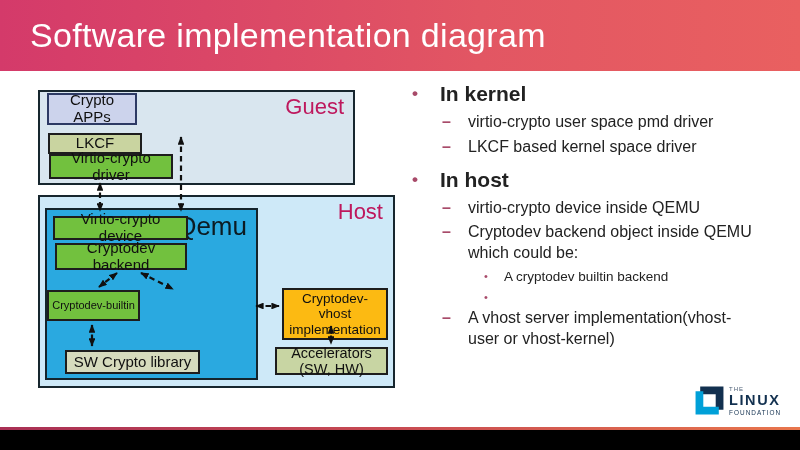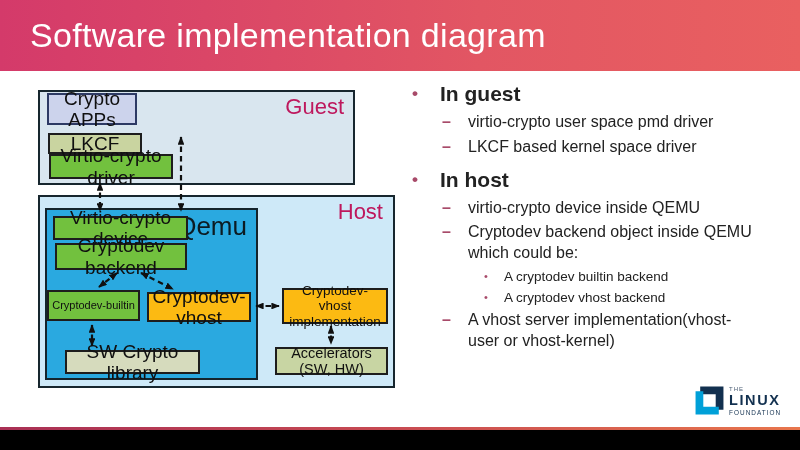--- a/index.html
+++ b/index.html
@@ -19,35 +19,35 @@
   .host{left:38px;top:195px;width:357px;height:193px;background:#cee9f8;}
   .qemu{position:absolute;left:5px;top:11px;width:213px;height:172px;background:#2aa9e0;
         border:2px solid #14242c;box-sizing:border-box;}
   .region-label{position:absolute;color:#be185d;font-size:22px;line-height:1;}
   .guest .region-label{top:4px;right:9px;}
   .host  .region-label{top:4px;right:10px;}
   .qemu-label{position:absolute;top:3px;right:9px;color:#0c1b22;font-size:26px;line-height:1;}
 
   .node{position:absolute;box-sizing:border-box;border:2px solid #1d1d1d;
         display:flex;align-items:center;justify-content:center;text-align:center;
-        color:#101010;font-size:19px;line-height:1.12;padding:1px 2px;}
+        color:#101010;font-size:15px;line-height:1.12;padding:1px 2px;}
   .fill-green   {background:#72c13e;}
   .fill-orange  {background:#fcba12;}
   .fill-lav     {background:#ccd3ec;border-color:#2d3a64;}
   .fill-olive1  {background:#c9d4a0;}
   .fill-olive2  {background:#d6dbbd;}
   .fill-olive3  {background:#c8d5a3;}
 
   
   .n-apps   {left:7px;  top:1px;  width:90px;  height:32px;}
   .n-pmd    {left:107px;top:18px; width:130px; height:24px;}
   .n-lkcf   {left:8px;  top:41px; width:94px;  height:21px;}
   .n-driver {left:9px;  top:62px; width:124px; height:25px;}
   
-  .n-impl   {left:242px;top:91px; width:106px; height:36px;font-size:13.5px;}
+  .n-impl   {left:242px;top:91px; width:106px; height:52px;font-size:13.5px;}
   .n-accel  {left:235px;top:150px;width:113px; height:28px;font-size:14.5px;}
   
   .n-device {left:6px;  top:6px;  width:135px; height:24px;}
   .n-backend{left:8px;  top:33px; width:132px; height:27px;}
   .n-builtin{left:0px;  top:80px; width:93px;  height:31px;font-size:11px;}
   .n-vhost  {left:100px;top:82px; width:104px; height:30px;}
   .n-swlib  {left:18px; top:140px;width:135px; height:24px;}
 
   .arrows{position:absolute;inset:0;width:800px;height:450px;pointer-events:none;}
 
@@ -93,21 +93,20 @@
       <div class="node fill-green n-driver">Virtio-crypto driver</div>
     </div>
 
     <div class="region host">
       <span class="region-label">Host</span>
       <div class="qemu">
         <span class="qemu-label">Qemu</span>
         <div class="node fill-green n-device">Virtio-crypto device</div>
         <div class="node fill-green n-backend">Cryptodev backend</div>
         <div class="node fill-green n-builtin">Cryptodev-builtin</div>
-        <div class="node fill-orange n-vhost">Cryptodev-vhost</div>
         <div class="node fill-olive2 n-swlib">SW Crypto library</div>
       </div>
       <div class="node fill-orange n-impl">Cryptodev-vhost implementation</div>
       <div class="node fill-olive3 n-accel">Accelerators (SW, HW)</div>
     </div>
 
     <svg class="arrows" xmlns="http://www.w3.org/2000/svg">
       <defs>
         <marker id="ah" viewBox="0 0 10 8" refX="9" refY="4" markerWidth="8.5" markerHeight="6.8" orient="auto-start-reverse" markerUnits="userSpaceOnUse">
           <path d="M0,0 L10,4 L0,8 z" fill="#101010"></path>
@@ -121,21 +120,21 @@
         <line x1="92" y1="325" x2="92" y2="346" marker-start="url(#ah)" marker-end="url(#ah)"></line>
         <line x1="256" y1="306" x2="279" y2="306" marker-start="url(#ah)" marker-end="url(#ah)"></line>
         <line x1="331" y1="326" x2="331" y2="344" marker-start="url(#ah)" marker-end="url(#ah)"></line>
       </g>
     </svg>
   </div>
 
   <aside class="bullets">
     <div class="item l1">
       <span class="marker">•</span>
-      <span class="text">In guest</span>
+      <span class="text">In kernel</span>
     </div>
     <div class="item l2">
       <span class="marker">–</span>
       <span class="text">virtio-crypto user space pmd driver</span>
     </div>
     <div class="item l2">
       <span class="marker">–</span>
       <span class="text">LKCF based kernel space driver</span>
     </div>
     <div class="item l1">
@@ -149,21 +148,20 @@
     <div class="item l2">
       <span class="marker">–</span>
       <span class="text">Cryptodev backend object inside QEMU which could be:</span>
     </div>
     <div class="item l3">
       <span class="marker">•</span>
       <span class="text">A cryptodev builtin backend</span>
     </div>
     <div class="item l3">
       <span class="marker">•</span>
-      <span class="text">A cryptodev vhost backend</span>
     </div>
     <div class="item l2">
       <span class="marker">–</span>
       <span class="text">A vhost server implementation(vhost-user or vhost-kernel)</span>
     </div>
   </aside>
 
   <div class="logo">
     <span>
       <svg width="31" height="31" viewBox="0 0 40 40" xmlns="http://www.w3.org/2000/svg">

